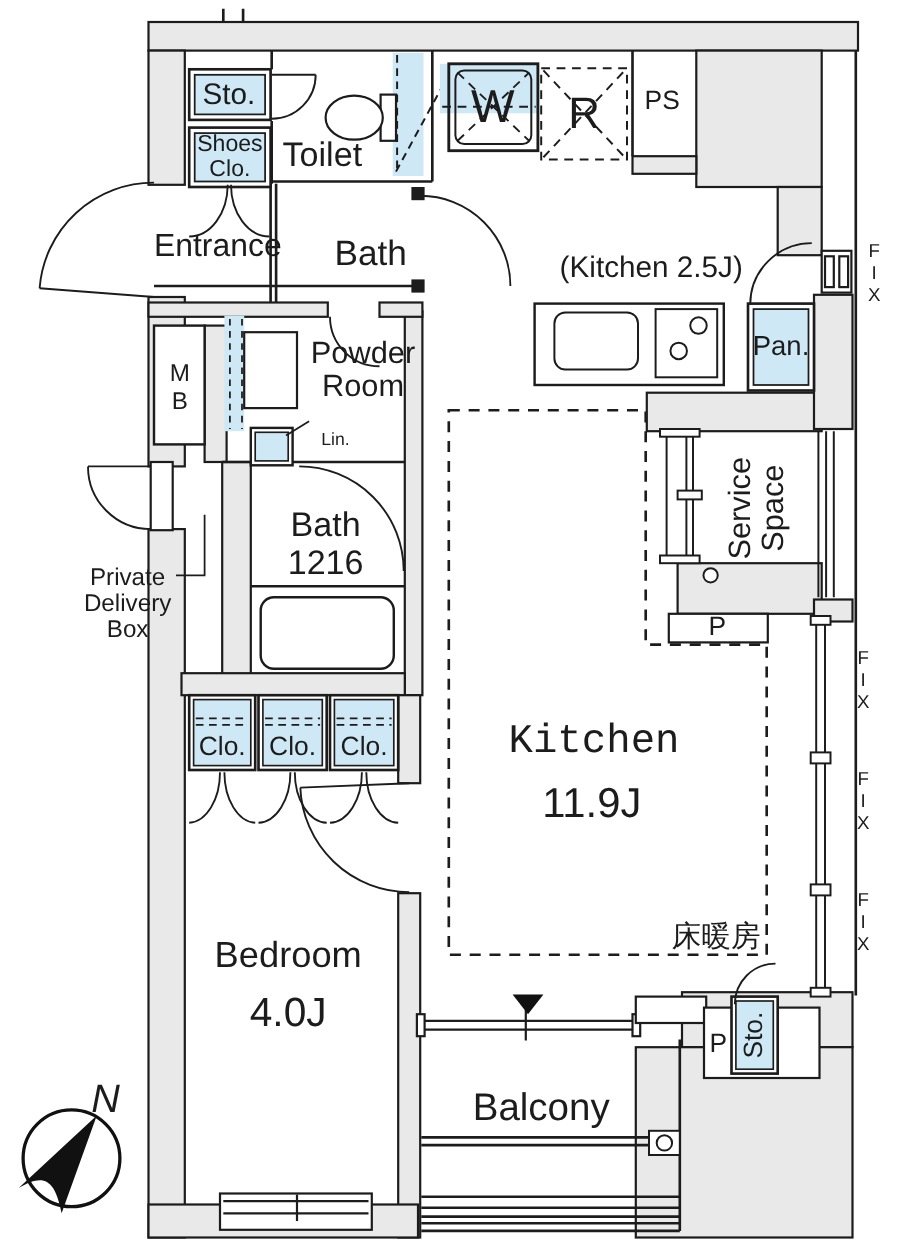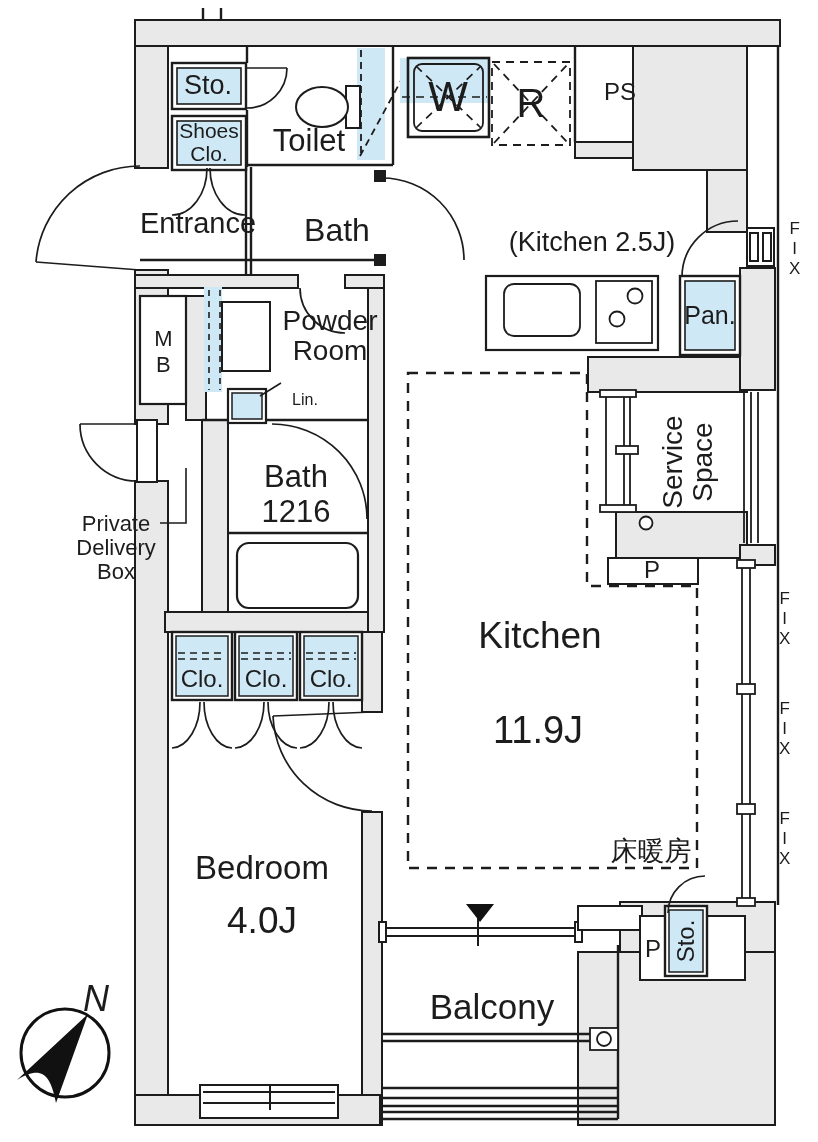--- a/index.html
+++ b/index.html
@@ -282,41 +282,41 @@
   <path d="M 466,904 L 494,904 L 480,922 Z" fill="#111"></path>
 
   <g>
     <circle cx="65" cy="1053" r="44" fill="#fff" stroke="#111" stroke-width="3"></circle>
     <path d="M 88,1014 L 17,1080 C 40,1066 50,1072 56,1103 Z" fill="#111"></path>
   </g>
 </svg>
 
 <div class="lbl" style="left:208px;top:86px;font-size:27px;">Sto.</div>
 <div class="lbl wrap" style="left:209px;top:143px;font-size:21px;width:62px;">Shoes Clo.</div>
-<div class="lbl" style="left:309px;top:141px;font-size:31px;">Toilet</div>
+<div class="lbl" style="left:293px;top:141px;font-size:31px;">Toilet</div>
 <div class="lbl" style="left:448px;top:97px;font-size:42px;">W</div>
 <div class="lbl" style="left:531px;top:104px;font-size:40px;">R</div>
-<div class="lbl" style="left:620px;top:92px;font-size:24px;">PS</div>
+<div class="lbl" style="left:602px;top:92px;font-size:24px;">PS</div>
 <div class="lbl" style="left:198px;top:224px;font-size:29px;">Entrance</div>
 <div class="lbl" style="left:337px;top:230px;font-size:32px;">Bath</div>
 <div class="lbl" style="left:592px;top:243px;font-size:27px;">(Kitchen 2.5J)</div>
 <div class="lbl vtext" style="left:794px;top:249px;font-size:17px;transform:translate(-50%,-50%);">FIX</div>
 <div class="lbl" style="left:710px;top:315px;font-size:25px;">Pan.</div>
 <div class="lbl vtext" style="left:163px;top:352px;font-size:22px;">MB</div>
 <div class="lbl wrap" style="left:330px;top:336px;font-size:28px;width:125px;">Powder Room</div>
 <div class="lbl" style="left:305px;top:400px;font-size:16px;">Lin.</div>
 <div class="lbl" style="left:296px;top:477px;font-size:31px;">Bath</div>
 <div class="lbl" style="left:296px;top:512px;font-size:31px;">1216</div>
 <div class="lbl wrap" style="left:116px;top:548px;font-size:22px;width:110px;">Private Delivery Box</div>
 <div class="lbl rot wrap" style="left:688px;top:462px;font-size:28px;width:130px;">Service Space</div>
 <div class="lbl" style="left:652px;top:570px;font-size:24px;">P</div>
 <div class="lbl" style="left:202px;top:679px;font-size:24px;">Clo.</div>
 <div class="lbl" style="left:266px;top:679px;font-size:24px;">Clo.</div>
 <div class="lbl" style="left:331px;top:679px;font-size:24px;">Clo.</div>
-<div class="lbl" style="left:540px;top:636px;font-size:37px;">Kitchen</div>
+<div class="lbl" style="left:540px;top:676px;font-size:37px;font-family:Liberation Mono, monospace;">Kitchen</div>
 <div class="lbl" style="left:538px;top:731px;font-size:38px;">11.9J</div>
 <div class="lbl" style="left:651px;top:852px;font-size:27px;">床暖房</div>
 <div class="lbl" style="left:262px;top:868px;font-size:33px;">Bedroom</div>
 <div class="lbl" style="left:262px;top:921px;font-size:37px;">4.0J</div>
 <div class="lbl" style="left:492px;top:1007px;font-size:35px;">Balcony</div>
 <div class="lbl" style="left:653px;top:949px;font-size:24px;">P</div>
 <div class="lbl rot" style="left:686px;top:941px;font-size:24px;">Sto.</div>
 <div class="lbl vtext" style="left:784px;top:619px;font-size:17px;">FIX</div>
 <div class="lbl vtext" style="left:784px;top:729px;font-size:17px;">FIX</div>
 <div class="lbl vtext" style="left:784px;top:839px;font-size:17px;">FIX</div>

